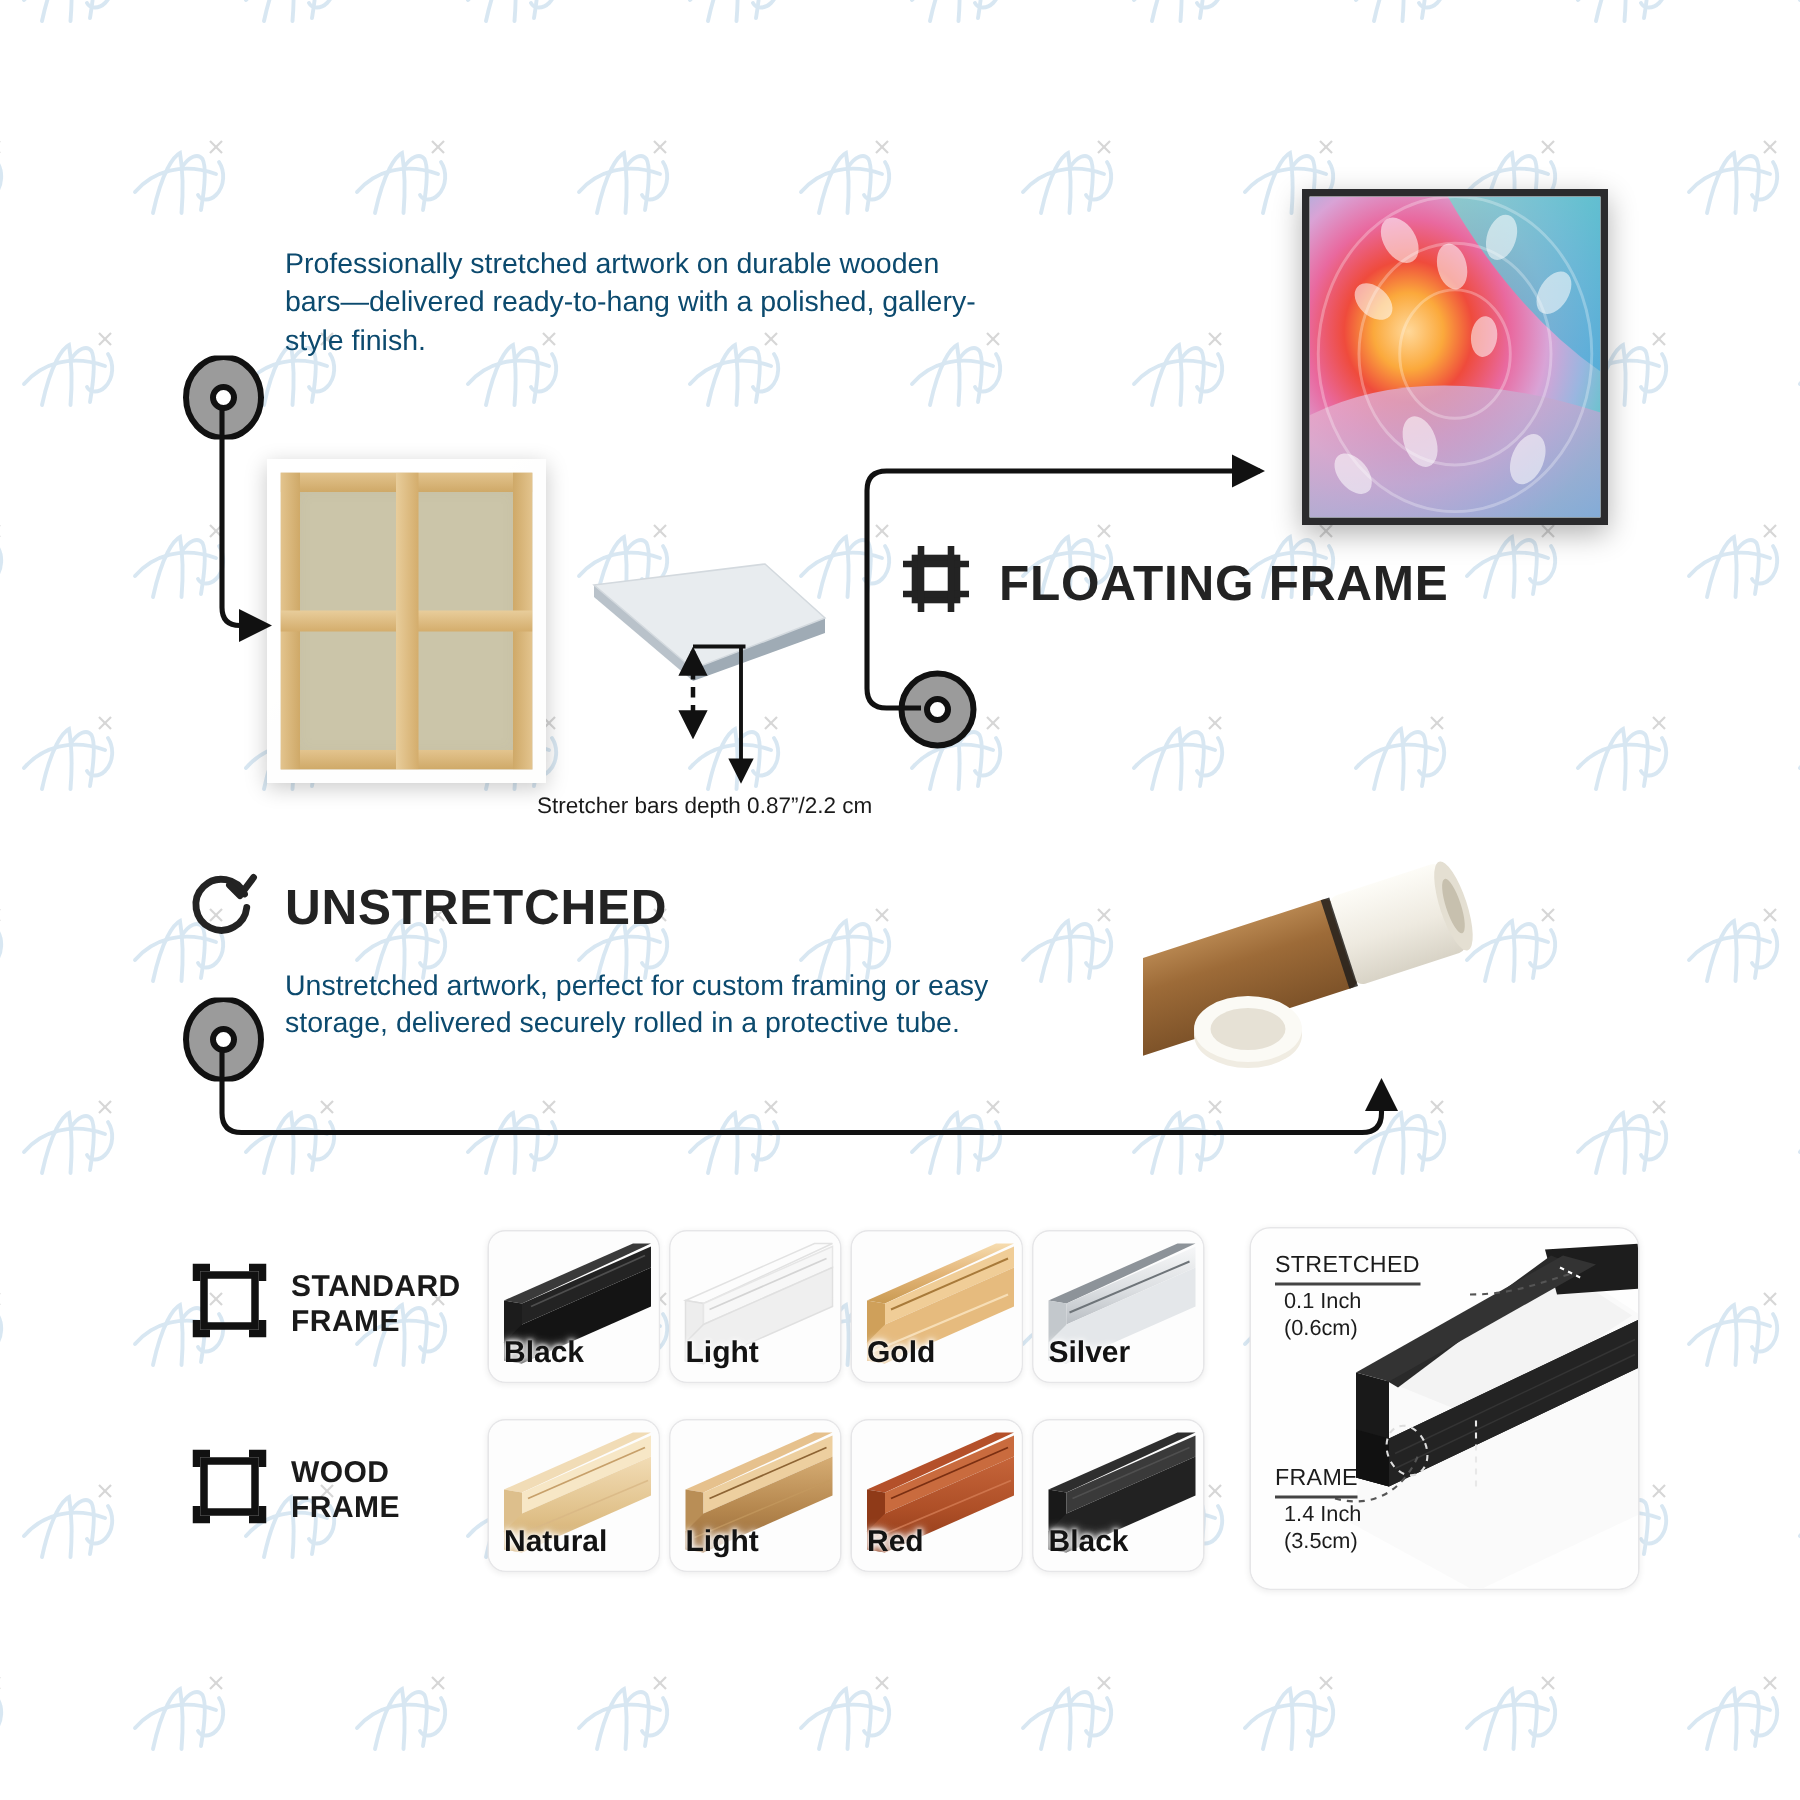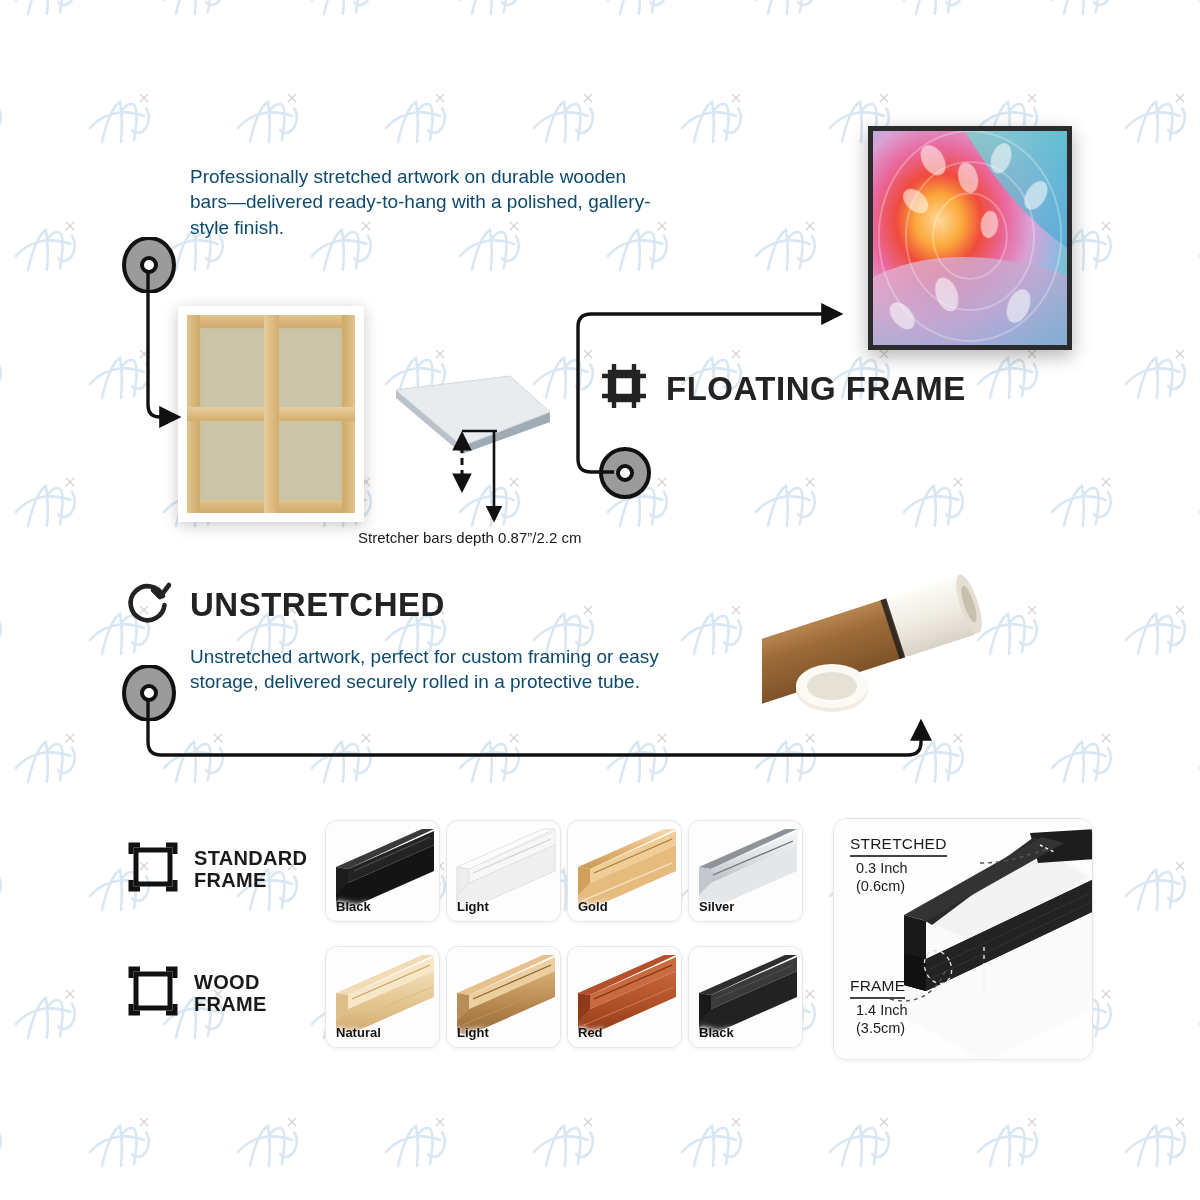--- a/index.html
+++ b/index.html
@@ -75,21 +75,21 @@
     position: absolute;
     width: 115px; height: 102px;
     background: #fefefe;
     border: 1px solid #e6e6e8;
     border-radius: 12px;
     box-shadow: 0 1px 4px rgba(0,0,0,.07);
     overflow: hidden;
   }
   .sw-label {
     position: absolute; left: 10px; bottom: 7px;
-    font-size: 13px; font-weight: bold; color: #131313;
+    font-size: 20px; font-weight: bold; color: #131313;
     z-index: 6; text-shadow: 0 0 3px #fff, 0 0 5px #fff, 0 0 7px #fff;
   }
   .spec-card {
     position: absolute;
     left: 833px; top: 818px; width: 260px; height: 242px;
     background: #fefefe;
     border: 1px solid #e6e6e8;
     border-radius: 14px;
     box-shadow: 0 1px 4px rgba(0,0,0,.07);
     overflow: hidden;
@@ -1561,21 +1561,21 @@
       <path d="M146,44 C176,44 192,36 214,30" fill="none" stroke="#555" stroke-width="1.4" stroke-dasharray="4 4"></path>
       <path d="M206,26 L222,34" stroke="#fff" stroke-width="1.4" stroke-dasharray="3 3" fill="none"></path>
 
       <path d="M56,180 C86,188 104,170 112,150" fill="none" stroke="#555" stroke-width="1.4" stroke-dasharray="4 4"></path>
       <ellipse cx="104" cy="148" rx="13" ry="17" fill="none" stroke="#ddd" stroke-width="1.4" stroke-dasharray="4 4" transform="rotate(-22 104 148)"></ellipse>
       <path d="M150,128 L150,176" stroke="#e8e8e8" stroke-width="1.4" stroke-dasharray="4 4"></path>
     </svg>
 
     <div class="spec-txt" style="left:16px; top:16px;">
       <div class="spec-head">STRETCHED</div>
-      <div class="spec-v">0.3 Inch</div>
+      <div class="spec-v">0.1 Inch</div>
       <div class="spec-v" style="margin-top:0;">(0.6cm)</div>
     </div>
 
     <div class="spec-txt" style="left:16px; top:158px;">
       <div class="spec-head">FRAME</div>
       <div class="spec-v">1.4 Inch</div>
       <div class="spec-v" style="margin-top:0;">(3.5cm)</div>
     </div>
   </div>
 

